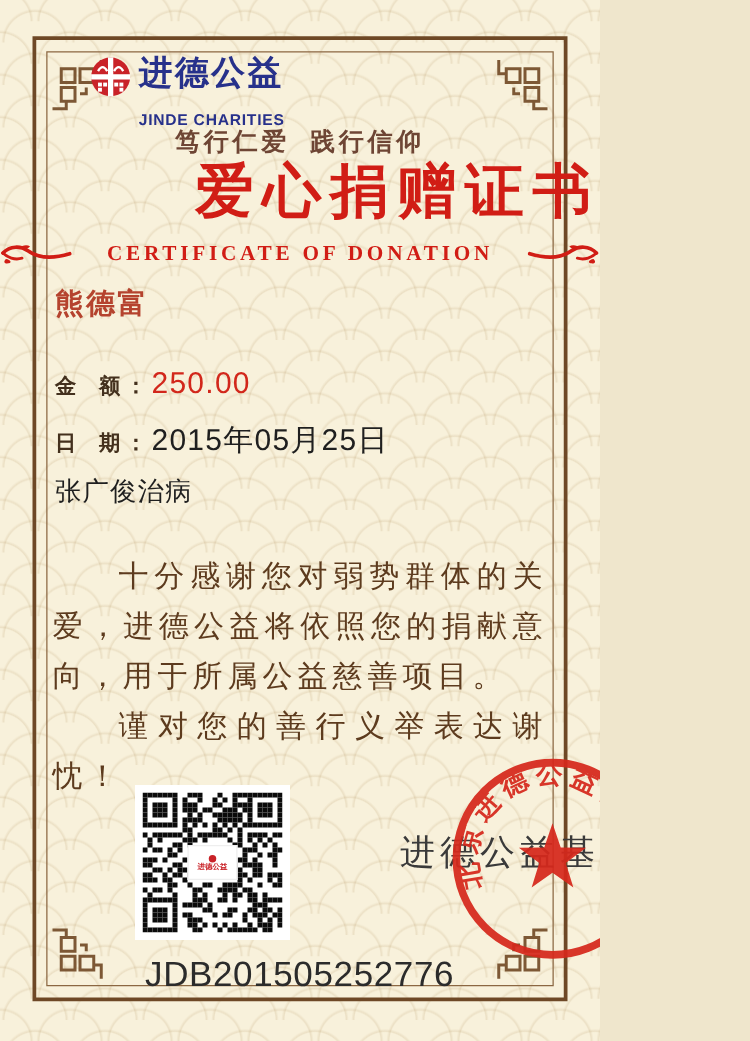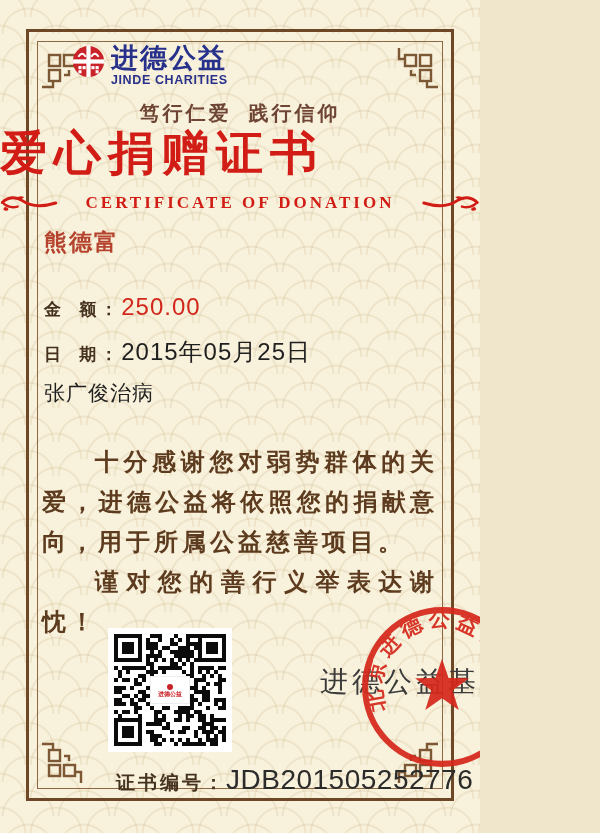--- a/index.html
+++ b/index.html
@@ -23,46 +23,46 @@
   .corner svg{width:100%;height:100%;display:block;}
   .corner.tl{left:40px;top:46px;}
   .corner.tr{right:40px;top:46px;transform:rotate(90deg);}
   .corner.br{right:40px;bottom:48px;transform:rotate(180deg);}
   .corner.bl{left:40px;bottom:48px;transform:rotate(270deg);}
 
   .logo{position:absolute;left:72px;top:45px;display:flex;align-items:flex-start;}
   .logo-mark{width:33px;height:33px;margin-right:6px;}
   .logo-text{display:flex;flex-direction:column;line-height:1;}
   .logo-cn{font-family:"Liberation Serif","DejaVu Serif",serif;font-weight:bold;font-size:27px;color:#27318b;letter-spacing:2px;}
-  .logo-en{font-weight:bold;font-size:12.5px;color:#27318b;letter-spacing:0.6px;margin-top:2px;}
+  .logo-en{font-weight:bold;font-size:12.5px;color:#27318b;letter-spacing:0.6px;margin-top:18px;}
 
   .motto{position:absolute;left:0;right:0;top:100px;text-align:center;
-    font-family:Liberation Sans, sans-serif;
+    font-family:Liberation Serif, serif;
     font-size:20px;color:#6e4534;letter-spacing:3px;font-weight:600;white-space:pre;}
-  .title{position:absolute;left:0;right:0;top:122px;text-align:left;
+  .title{position:absolute;left:0;right:0;top:122px;text-align:right;
     font-family:"Liberation Serif","DejaVu Serif",serif;
     font-size:47px;font-weight:bold;color:#d11d15;letter-spacing:7px;}
   .subtitle-row{position:absolute;left:0;right:0;top:188px;display:flex;justify-content:center;align-items:center;gap:28px;}
   .subtitle{font-family:"Liberation Serif","DejaVu Serif",serif;font-size:17px;font-weight:bold;color:#d11d15;letter-spacing:3px;white-space:nowrap;}
   .flourish{width:98px;height:30px;}
   .flourish svg{width:100%;height:100%;display:block;}
   .flourish.right svg{transform:scaleX(-1);}
 
   .donor-name{position:absolute;left:44px;top:227px;font-size:23px;font-weight:bold;color:#b5432e;letter-spacing:2px;}
 
   .fields{position:absolute;left:44px;top:293px;}
   .field-row{display:flex;align-items:baseline;height:43px;}
   .field-label{font-family:Liberation Mono, monospace;font-size:17px;font-weight:bold;color:#43301d;letter-spacing:4px;white-space:pre;}
   .field-value{font-size:24px;color:#1f1f1f;letter-spacing:1px;}
   .field-value.amount{color:#d2271b;}
   .field-value.small{font-size:21px;}
 
   .body-text{position:absolute;left:42px;right:42px;top:442px;
     font-family:"Liberation Serif","DejaVu Serif",serif;
-    font-size:24px;font-weight:700;color:#5d3b1e;letter-spacing:4px;line-height:40px;
+    font-size:24px;font-weight:400;color:#5d3b1e;letter-spacing:4px;line-height:40px;
     text-align:justify;}
   .body-text p{margin:0;text-indent:2.2em;}
   .body-text p + p{margin-top:0;}
 
   .qr{position:absolute;left:108px;top:628px;width:124px;height:124px;background:#fff;padding:0;}
   .qr svg{position:absolute;left:6px;top:6px;display:block;}
   .qr-logo{position:absolute;left:50%;top:50%;transform:translate(-50%,-50%);
     width:38px;height:26px;background:#fff;border:1px solid #eee;
     display:flex;flex-direction:column;align-items:center;justify-content:center;line-height:1;}
   .qr-logo .dot{width:6px;height:6px;border-radius:50%;background:#c92228;margin-bottom:1px;}
@@ -582,17 +582,16 @@
       <circle cx="85" cy="85" r="76" fill="none" stroke="#d6281c" stroke-width="6"></circle>
       <polygon points="85,57 91.5,76.1 111.6,76.3 95.5,88.4 101.5,107.7 85,96 68.5,107.7 74.5,88.4 58.4,76.3 78.5,76.1" fill="#d6281c"></polygon>
       <path id="stamp-arc" d="M 33 115 A 60 60 0 1 1 137 115" fill="none"></path>
       <text font-family="'Liberation Serif','DejaVu Serif',serif" font-size="21" font-weight="bold" fill="#d6281c" letter-spacing="5">
         <textPath href="#stamp-arc" startOffset="50%" text-anchor="middle">北京进德公益基金会</textPath>
       </text>
     </svg>
   </div>
 
   <div class="serial">
-    <span class="serial-label">证书编号：</span>
     <span class="serial-number">JDB201505252776</span>
   </div>
 
 </div>
 
 </body></html>

